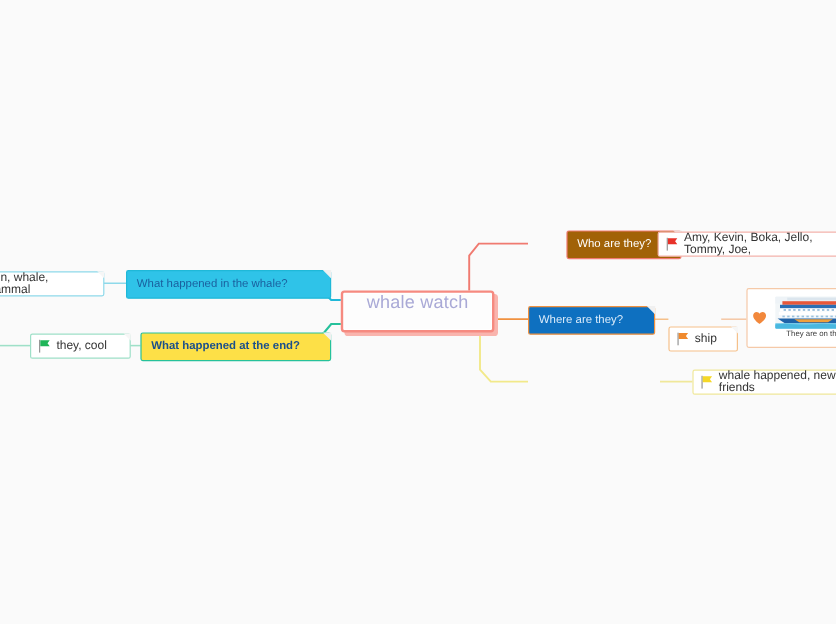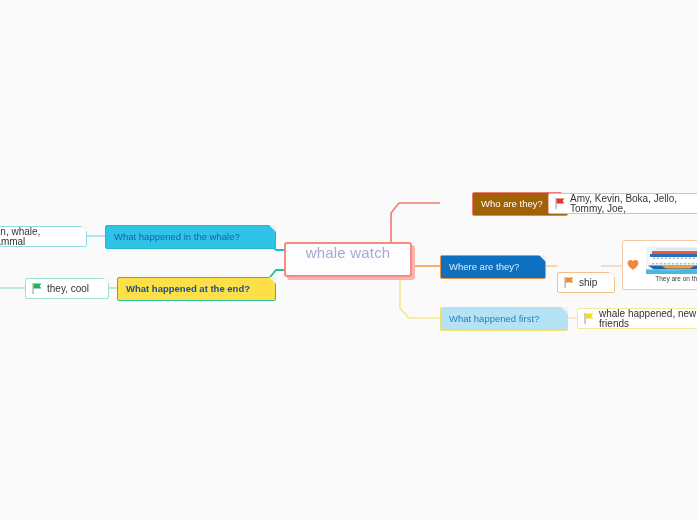--- a/index.html
+++ b/index.html
@@ -343,24 +343,20 @@
         </g>
         <path d="M2 18.4 L62 18.4 L56 22.4 L8 22.4 Z" fill="#1f63a8"></path>
         <path d="M16 19 L48 19 L44 21.6 L20 21.6 Z" fill="#f0a03c"></path>
         <rect x="0" y="22.4" width="64" height="4.6" fill="#5fc4e8"></rect>
         <path d="M0 23.4 Q8 22.2 16 23.4 T32 23.4 T48 23.4 T64 23.4 L64 27 L0 27 Z" fill="#49b8e0"></path>
       </svg>
       <span class="imgcap">They are on the</span>
     </div>
   </div>
 
-  <div class="qnode n-first">
-    <span class="txt">What happened first?</span>
-    <span class="fold"></span>
-  </div>
 
   <div class="leaf l-whalewatch">
     <svg class="flag" viewBox="0 0 10 11" xmlns="http://www.w3.org/2000/svg">
       <rect x="0.6" y="0" width="0.9" height="11" fill="#8a8a8a"></rect>
       <path d="M1.6 0.6 L9.4 0.6 L7.6 3.1 L9.4 5.6 L1.6 5.6 Z" fill="#f5d828"></path>
     </svg>
     <span class="txt">whale happened, new friends</span>
 
   </div>
 

